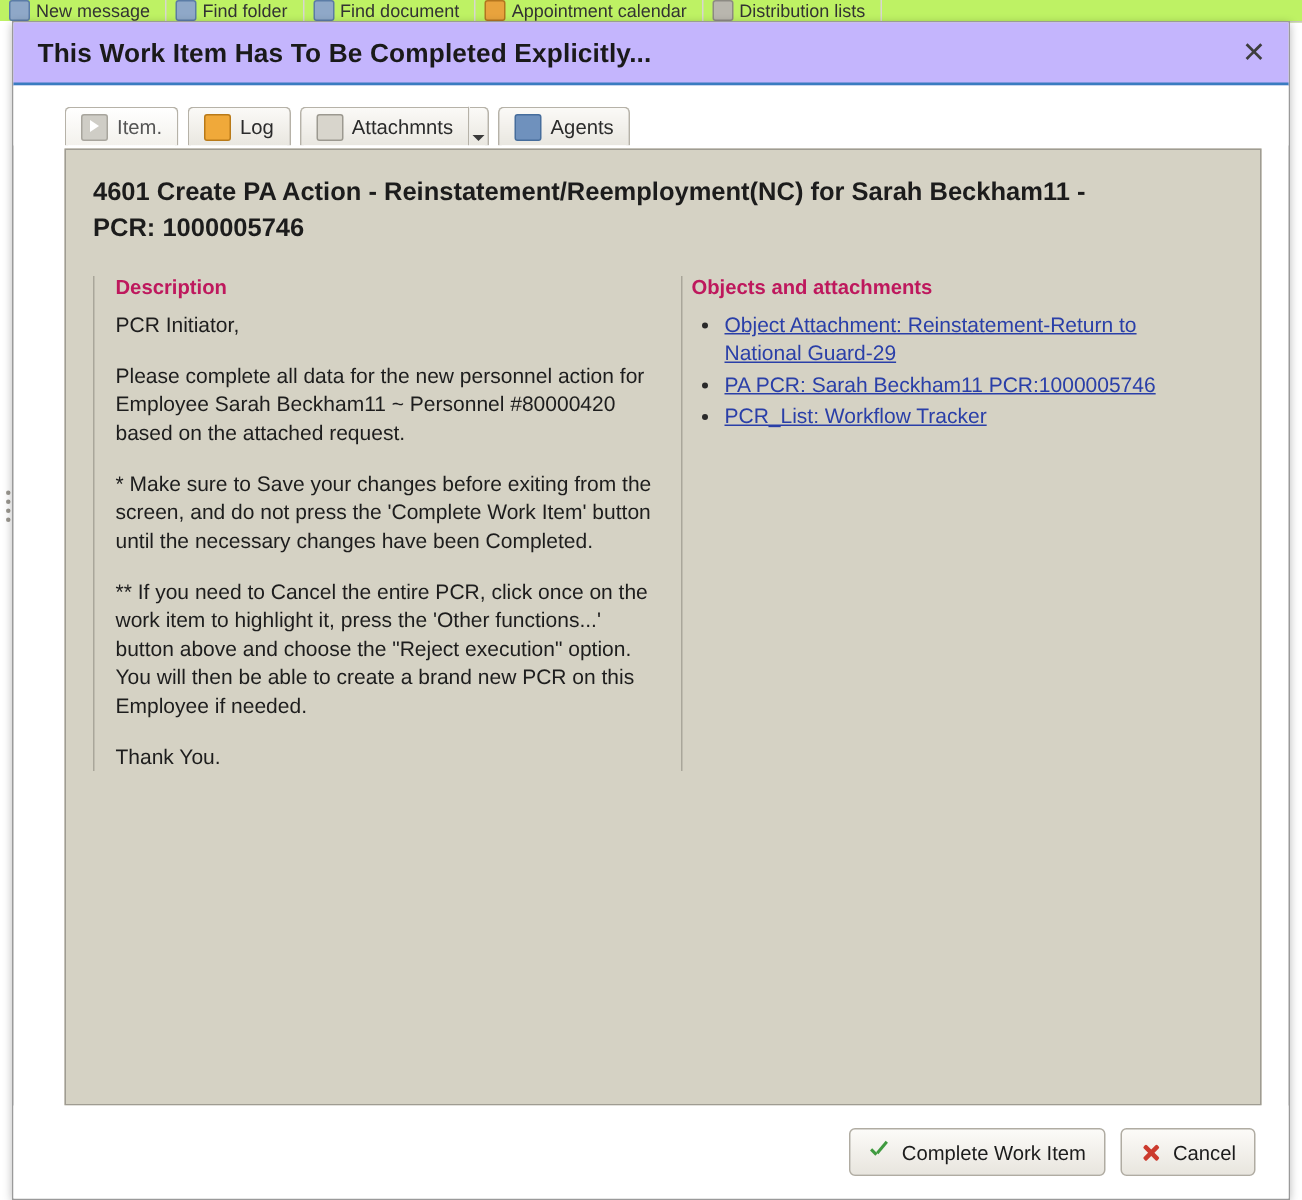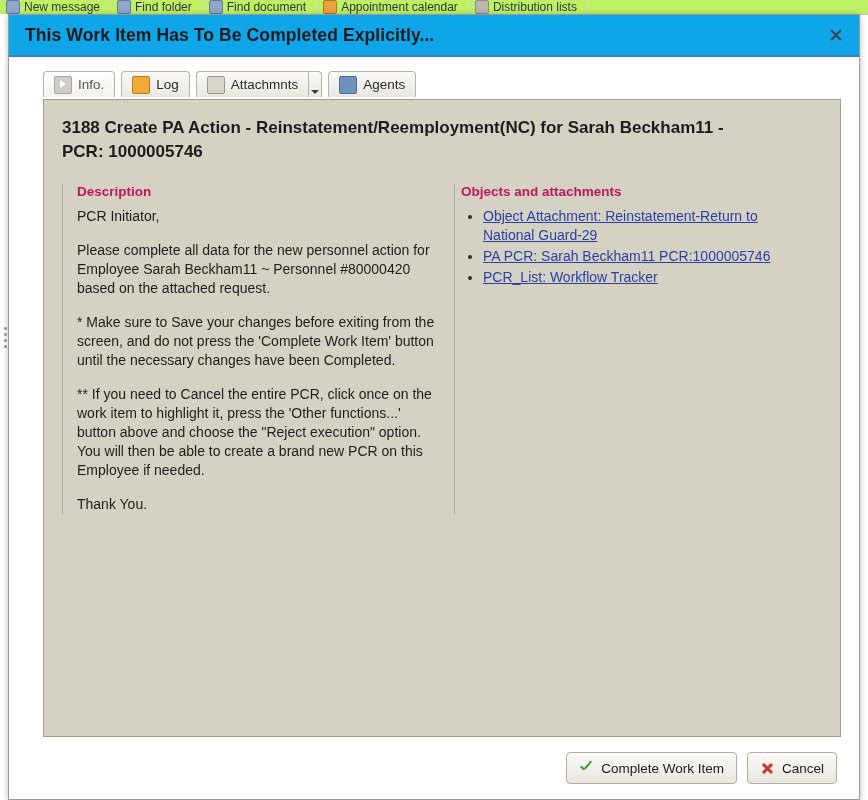--- a/index.html
+++ b/index.html
@@ -91,21 +91,21 @@
 
   
   #dialog-titlebar {
     height: 42px;
     flex: 0 0 auto;
     border-bottom: 2px solid #3a7cc0;
     display: flex;
     align-items: center;
     padding: 0 10px 0 16px;
     box-sizing: border-box;
-    background: #0ea5e9;
+    background: #c4b5fd;
   }
   #dialog-title {
     font-size: 17.5px;
     font-weight: bold;
     color: #1a1a1a;
     letter-spacing: 0.1px;
     flex: 1 1 auto;
     white-space: nowrap;
     overflow: hidden;
   }
@@ -364,41 +364,41 @@
 <div id="work-item-dialog">
 
   <div id="dialog-titlebar">
     <div id="dialog-title">This Work Item Has To Be Completed Explicitly...</div>
     <div id="dialog-close">✕</div>
   </div>
 
   <div id="tab-strip">
     <div class="tab active">
       <span class="tab-ico info"></span>
-      <span>Info.</span>
+      <span>Item.</span>
     </div>
     <div class="tab">
       <span class="tab-ico log"></span>
       <span>Log</span>
     </div>
     <div class="tab-group">
       <div class="tab">
         <span class="tab-ico attach"></span>
         <span>Attachmnts</span>
       </div>
       <div class="tab-split"></div>
     </div>
     <div class="tab">
       <span class="tab-ico agents"></span>
       <span>Agents</span>
     </div>
   </div>
 
   <div id="content-panel">
-    <h2 id="work-item-heading">3188 Create PA Action - Reinstatement/Reemployment(NC) for Sarah Beckham11 - PCR: 1000005746</h2>
+    <h2 id="work-item-heading">4601 Create PA Action - Reinstatement/Reemployment(NC) for Sarah Beckham11 - PCR: 1000005746</h2>
 
     <div id="columns">
 
       <div id="description-col">
         <div class="col-title">Description</div>
         <p class="desc-para">PCR Initiator,</p>
         <p class="desc-para">Please complete all data for the new personnel action for Employee Sarah Beckham11 ~ Personnel #80000420 based on the attached request.</p>
         <p class="desc-para">* Make sure to Save your changes before exiting from the screen, and do not press the 'Complete Work Item' button until the necessary changes have been Completed.</p>
         <p class="desc-para">** If you need to Cancel the entire PCR, click once on the work item to highlight it, press the 'Other functions...' button above and choose the "Reject execution" option. You will then be able to create a brand new PCR on this Employee if needed.</p>
         <p class="desc-para">Thank You.</p>

